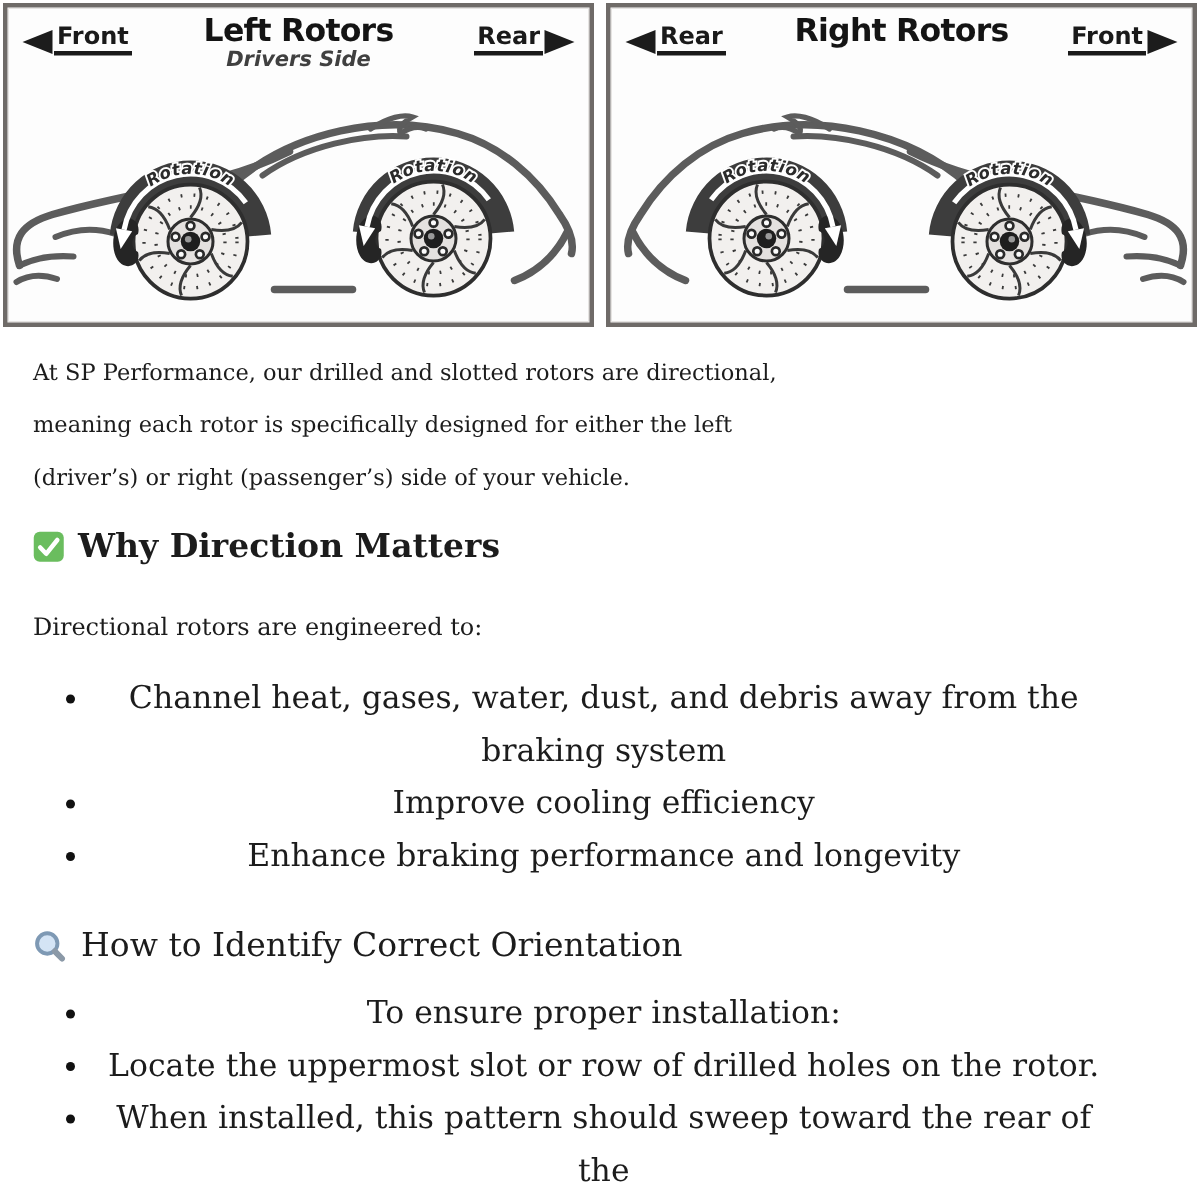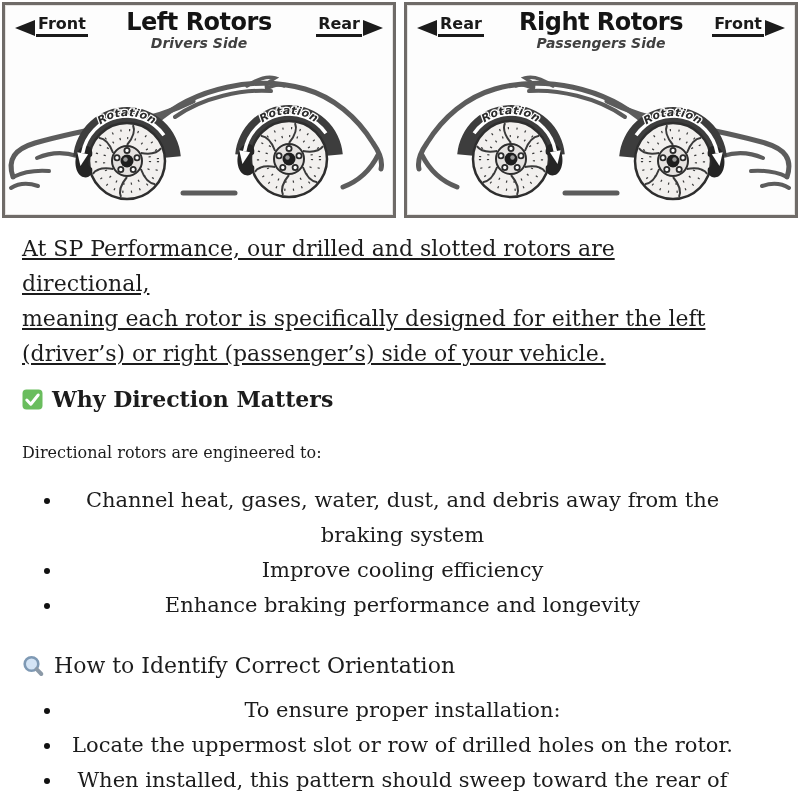--- a/index.html
+++ b/index.html
@@ -9,42 +9,42 @@
   }
   
   .panels{display:flex;gap:8px;padding:2px 2px 0 2px;}
   .panel{
     flex:1;height:210px;background:#fdfdfd;position:relative;
     border:3px solid #6f6b68;box-shadow:inset 0 0 0 1px #e6e4e2;
   }
   .panel-header{position:relative;height:54px;}
   .panel-title-wrap{text-align:center;padding-top:5px;}
   .panel-title{
-    font-family:"DejaVu Sans", sans-serif;font-weight:bold;font-size:24px;
+    font-family:"DejaVu Sans", sans-serif;font-weight:bold;font-size:21px;
     letter-spacing:-0.5px;line-height:1.0;color:#141414;
   }
   .panel-subtitle{
     font-family:"DejaVu Sans", sans-serif;font-weight:bold;font-style:italic;
     font-size:14px;color:#404040;margin-top:1px;
   }
   .dir{position:absolute;top:10px;display:flex;align-items:center;}
   .dir.left{left:10px;}
   .dir.right{right:10px;}
   .dir-label{
     font-family:"DejaVu Sans", sans-serif;font-weight:bold;font-size:16px;
     color:#1a1a1a;border-bottom:3px solid #1a1a1a;padding:0 2px 1px 2px;line-height:1.1;
   }
   .tri{width:0;height:0;border-top:8px solid transparent;border-bottom:8px solid transparent;margin-top:4px;}
   .tri.point-left{border-right:20px solid #1c1c1c;margin-right:1px;}
   .tri.point-right{border-left:20px solid #1c1c1c;margin-left:1px;}
   .car-svg{display:block;width:100%;height:150px;}
   
   .content{padding:0 28px 0 22px;width:770px;box-sizing:border-box;}
   .intro{
-    font-size:22px;line-height:35px;margin:13px 0 0 0;white-space:pre-line;text-decoration:underline;
+    font-size:15px;line-height:35px;margin:13px 0 0 0;white-space:pre-line;
   }
   .sec-heading{
     display:flex;align-items:center;gap:9px;font-size:22px;line-height:1.2;
     margin:15px 0 0 0;font-weight:bold;text-align:center;
   }
   .sec-heading.regular{font-weight:normal;margin-top:30px;}
   .icon{display:inline-flex;flex:0 0 auto;}
   .lead{font-size:16px;line-height:35px;margin:23px 0 0 0;}
   ul.blist{margin:13px 0 0 0;padding:0 0 0 41px;list-style:disc outside;}
   ul.blist li{
@@ -144,21 +144,20 @@
   </div>
 
   <div class="panel">
     <div class="panel-header">
       <div class="dir left">
         <span class="tri point-left"></span>
         <span class="dir-label">Rear</span>
       </div>
       <div class="panel-title-wrap">
         <div class="panel-title">Right Rotors</div>
-        <div class="panel-subtitle">Passengers Side</div>
       </div>
       <div class="dir right">
         <span class="dir-label">Front</span>
         <span class="tri point-right"></span>
       </div>
     </div>
 
     <svg class="car-svg" viewBox="0 0 384 150">
       <use href="#scene" transform="translate(384,0) scale(-1,1)"></use>
       <g>

